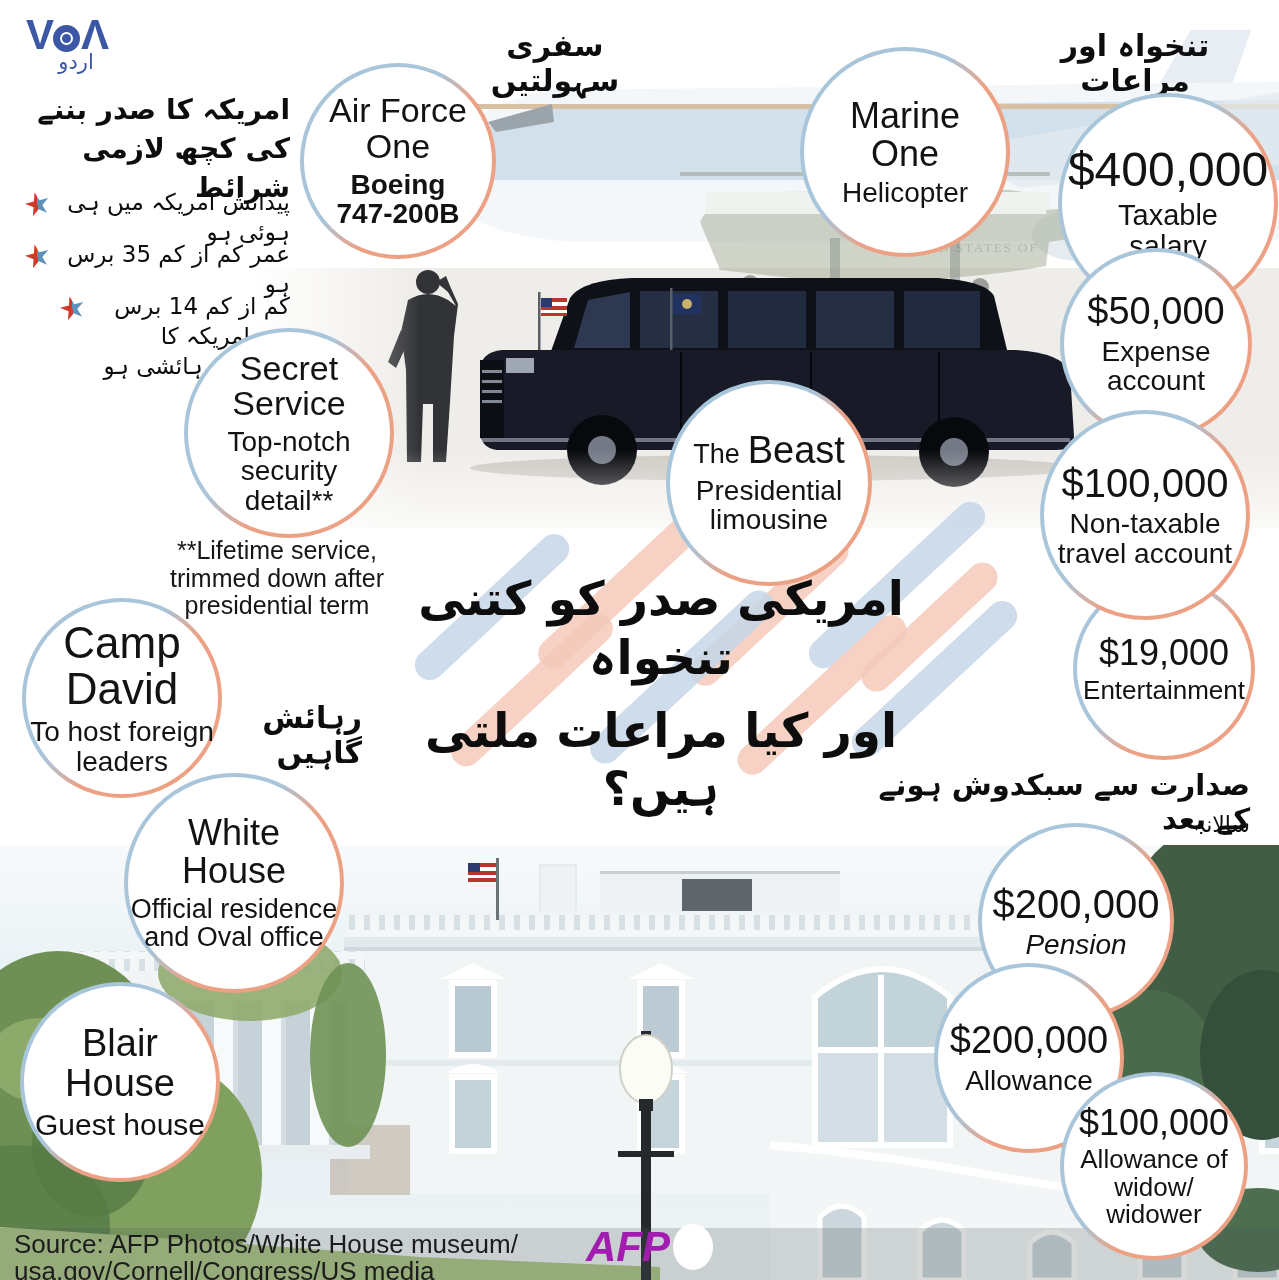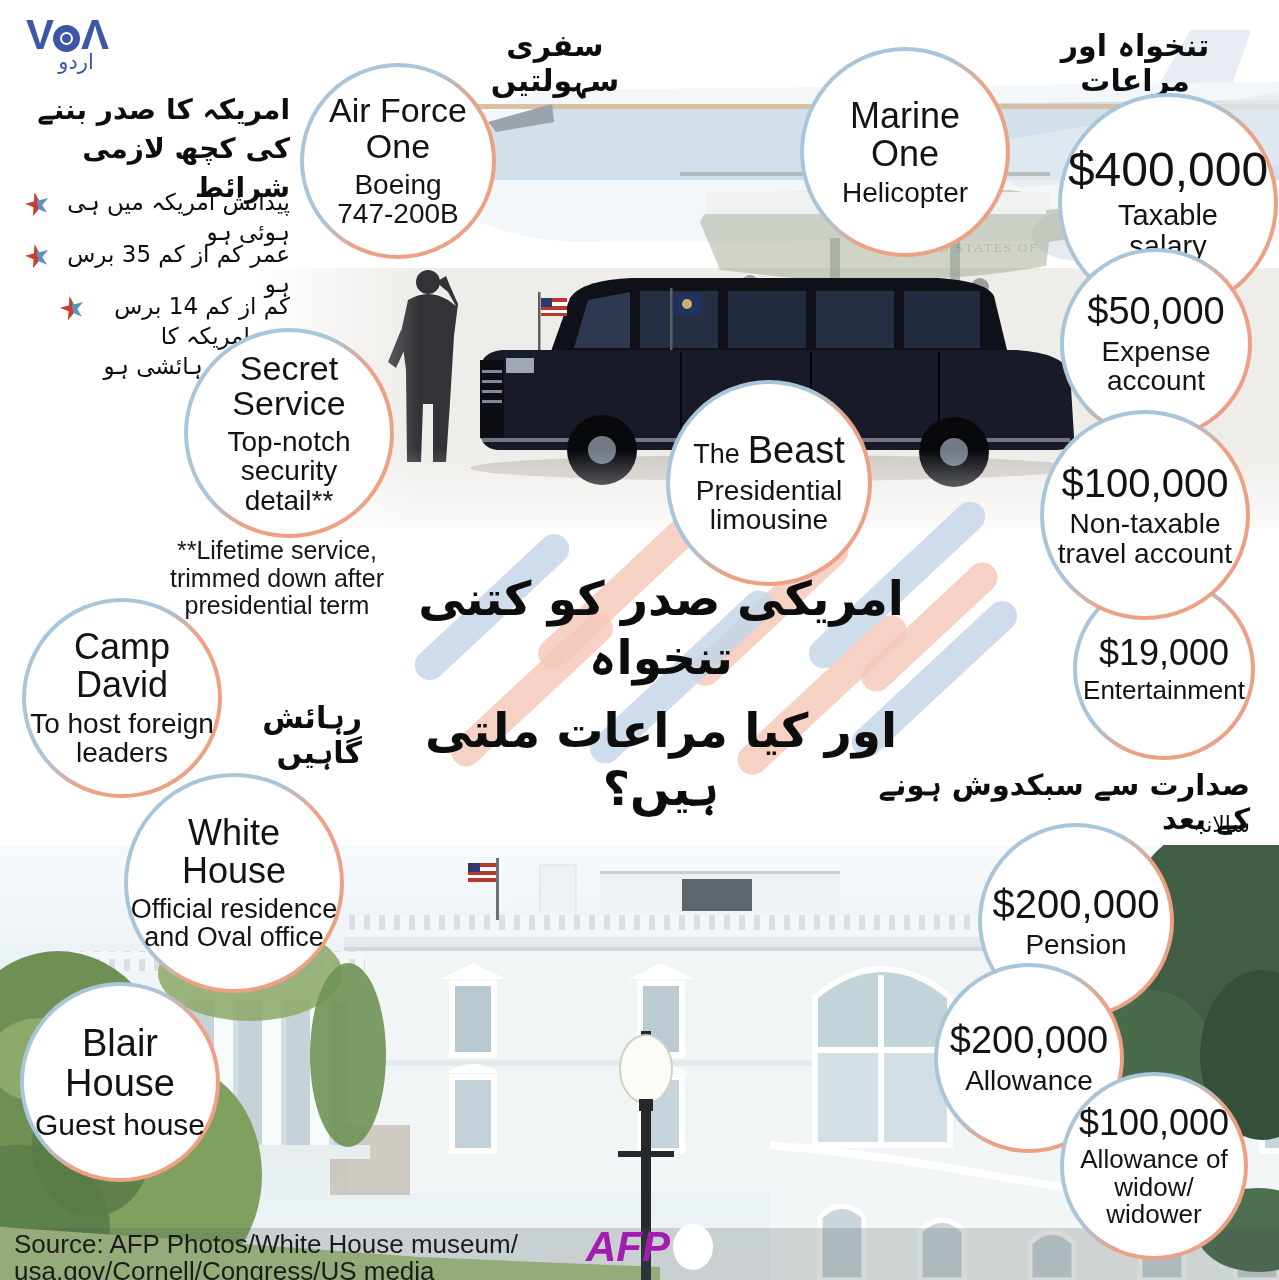--- a/index.html
+++ b/index.html
@@ -303,21 +303,21 @@
     <span class="stroke st-p" style="left:55px;top:105px;width:210px;"></span>
     <span class="stroke st-b" style="left:190px;top:92px;width:240px;"></span>
     <span class="stroke st-p" style="left:340px;top:110px;width:220px;"></span>
     <span class="stroke st-b" style="left:455px;top:94px;width:215px;"></span>
     <div class="t-line">امریکی صدر کو کتنی تنخواہ</div>
     <div class="t-line" style="margin-top:14px;">اور کیا مراعات ملتی ہیں؟</div>
   </div>
 
   <div class="bubble" style="left:300px;top:63px;width:188px;height:188px;">
     <div class="b-name" style="font-size:34px;width:160px;">Air Force One</div>
-    <div class="b-sub" style="font-size:28px;width:150px;">Boeing 747-200B</div>
+    <div class="b-sub" style="font-size:28px;width:150px;font-weight:bold;">Boeing 747-200B</div>
   </div>
 
   <div class="bubble" style="left:800px;top:47px;width:202px;height:202px;">
     <div class="b-name" style="font-size:36px;width:150px;">Marine One</div>
     <div class="b-sub" style="font-size:28px;width:180px;">Helicopter</div>
   </div>
 
   <div class="bubble" style="left:1058px;top:93px;width:212px;height:212px;">
     <div class="b-amt" style="font-size:48px;">$400,000</div>
     <div class="b-label" style="font-size:29px;width:160px;">Taxable salary</div>
@@ -344,37 +344,37 @@
   </div>
 
   <div class="bubble" style="left:666px;top:380px;width:198px;height:198px;">
     <div class="b-name">
       <span style="font-size:27px;margin-right:8px;">The</span><span style="font-size:38px;text-align:center;">Beast</span>
     </div>
     <div class="b-sub" style="font-size:28px;width:180px;">Presidential limousine</div>
   </div>
 
   <div class="bubble" style="left:22px;top:598px;width:192px;height:192px;">
-    <div class="b-name" style="font-size:36px;width:130px;">Camp David</div>
+    <div class="b-name" style="font-size:44px;width:130px;">Camp David</div>
     <div class="b-sub" style="font-size:28px;width:200px;">To host foreign leaders</div>
   </div>
 
   <div class="bubble" style="left:124px;top:773px;width:212px;height:212px;">
     <div class="b-name" style="font-size:36px;width:140px;">White House</div>
     <div class="b-sub" style="font-size:27px;width:238px;">Official residence and Oval office</div>
   </div>
 
   <div class="bubble" style="left:20px;top:982px;width:192px;height:192px;">
     <div class="b-name" style="font-size:38px;width:140px;">Blair House</div>
     <div class="b-sub" style="font-size:30px;width:200px;">Guest house</div>
   </div>
 
   <div class="bubble" style="left:978px;top:823px;width:188px;height:188px;">
     <div class="b-amt" style="font-size:40px;">$200,000</div>
-    <div class="b-label" style="font-size:28px;">Pension</div>
+    <div class="b-label" style="font-size:28px;font-style:italic;">Pension</div>
   </div>
 
   <div class="bubble" style="left:934px;top:963px;width:182px;height:182px;">
     <div class="b-amt" style="font-size:38px;">$200,000</div>
     <div class="b-label" style="font-size:28px;">Allowance</div>
   </div>
 
   <div class="bubble" style="left:1060px;top:1072px;width:180px;height:180px;">
     <div class="b-amt" style="font-size:36px;">$100,000</div>
     <div class="b-label" style="font-size:26px;width:150px;">Allowance of widow/ widower</div>

